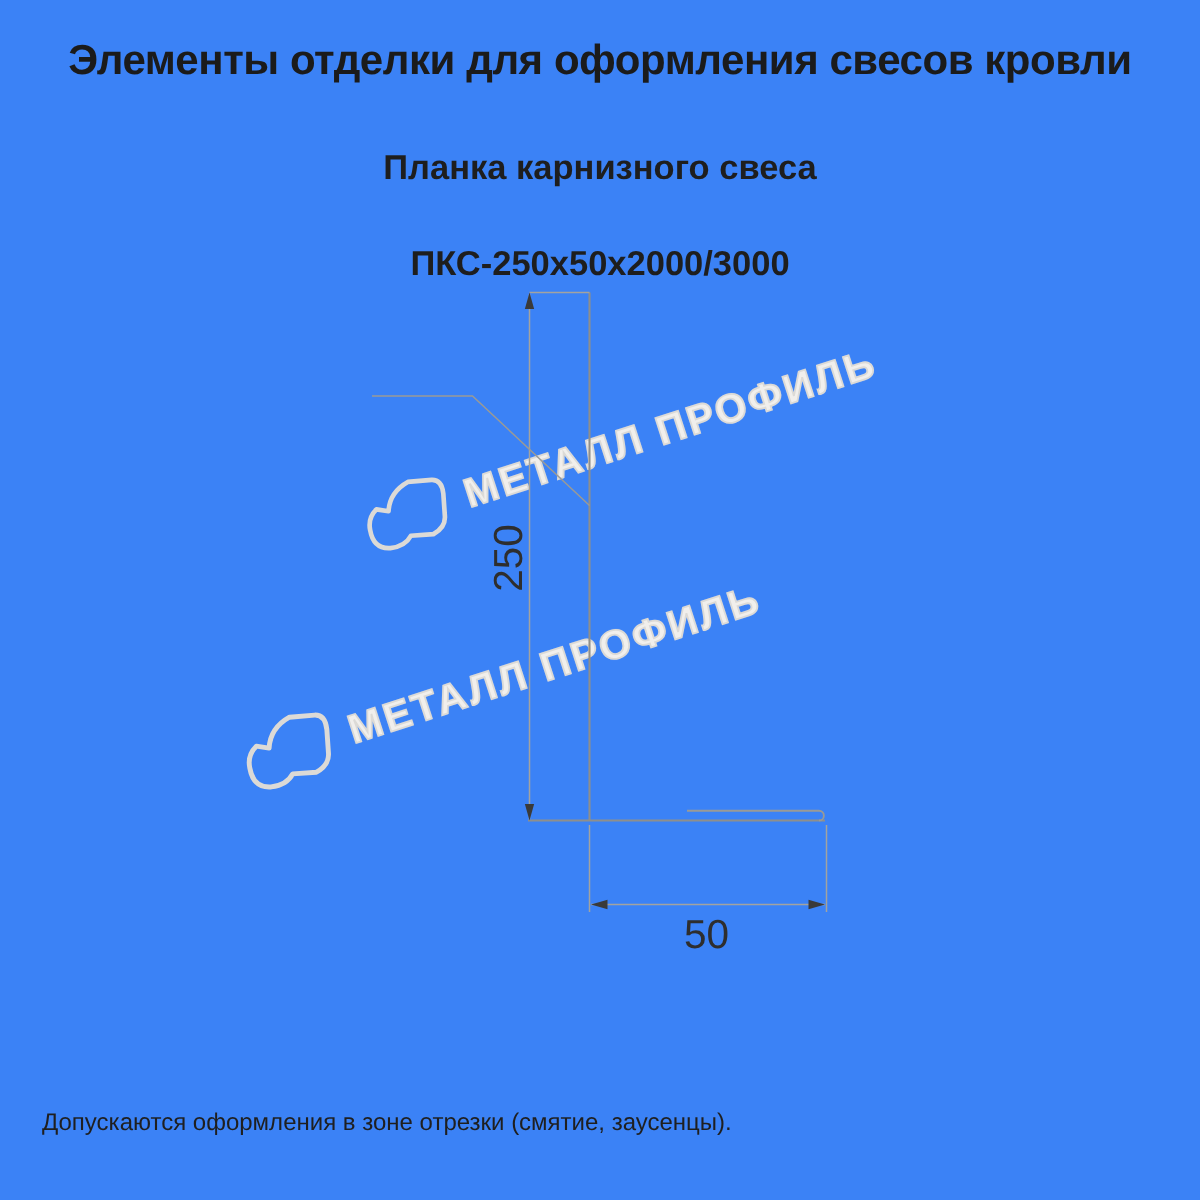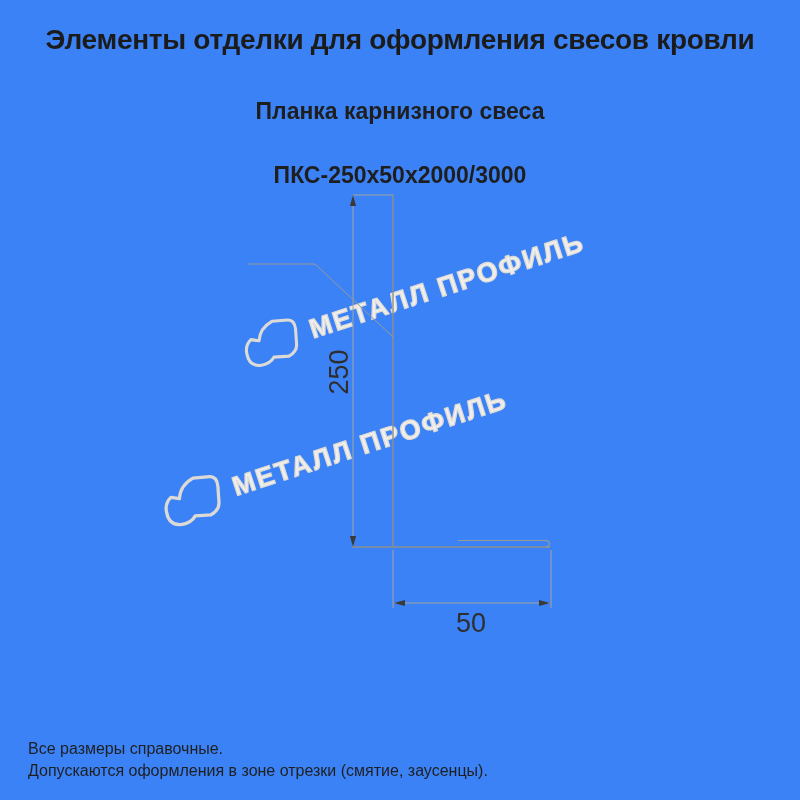--- a/index.html
+++ b/index.html
@@ -149,17 +149,16 @@
     <path d="M394,603 L550,603" stroke="#a3a39f" stroke-width="1" fill="none"></path>
     <polygon points="394,603 405,599.9 405,606.1" fill="#3a3a3a"></polygon>
     <polygon points="550,603 539,599.9 539,606.1" fill="#3a3a3a"></polygon>
   </svg>
 
 
   <div class="dim-height-label">250</div>
   <div class="dim-width-label">50</div>
 
   <div class="footer-notes">
-    <div>Все размеры справочные.</div>
     <div>Допускаются оформления в зоне отрезки (смятие, заусенцы).</div>
   </div>
 
 </div>
 
 </body></html>

